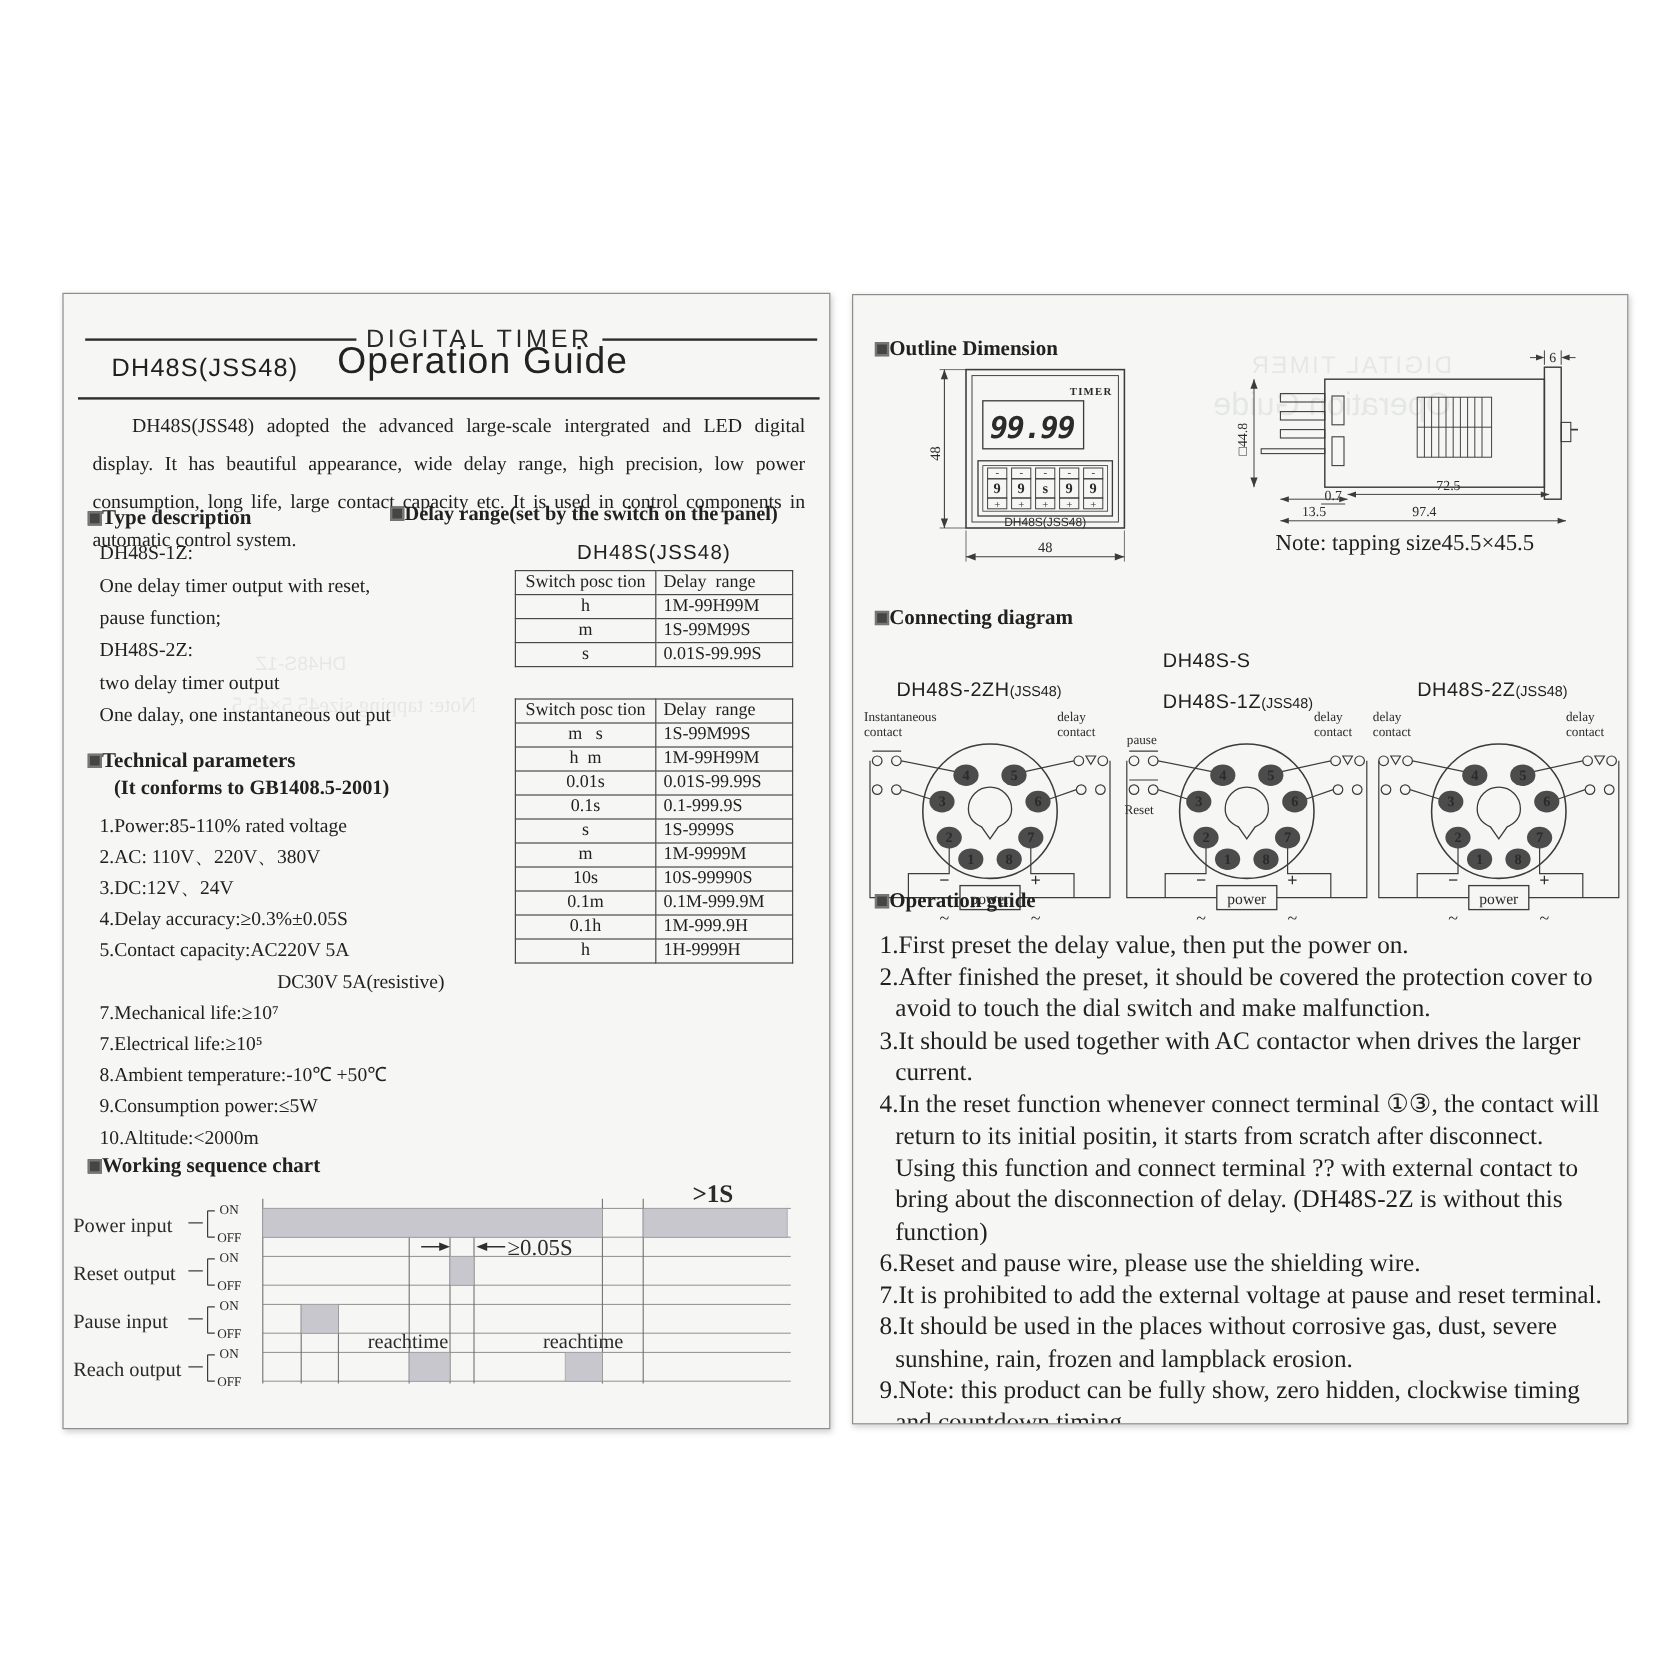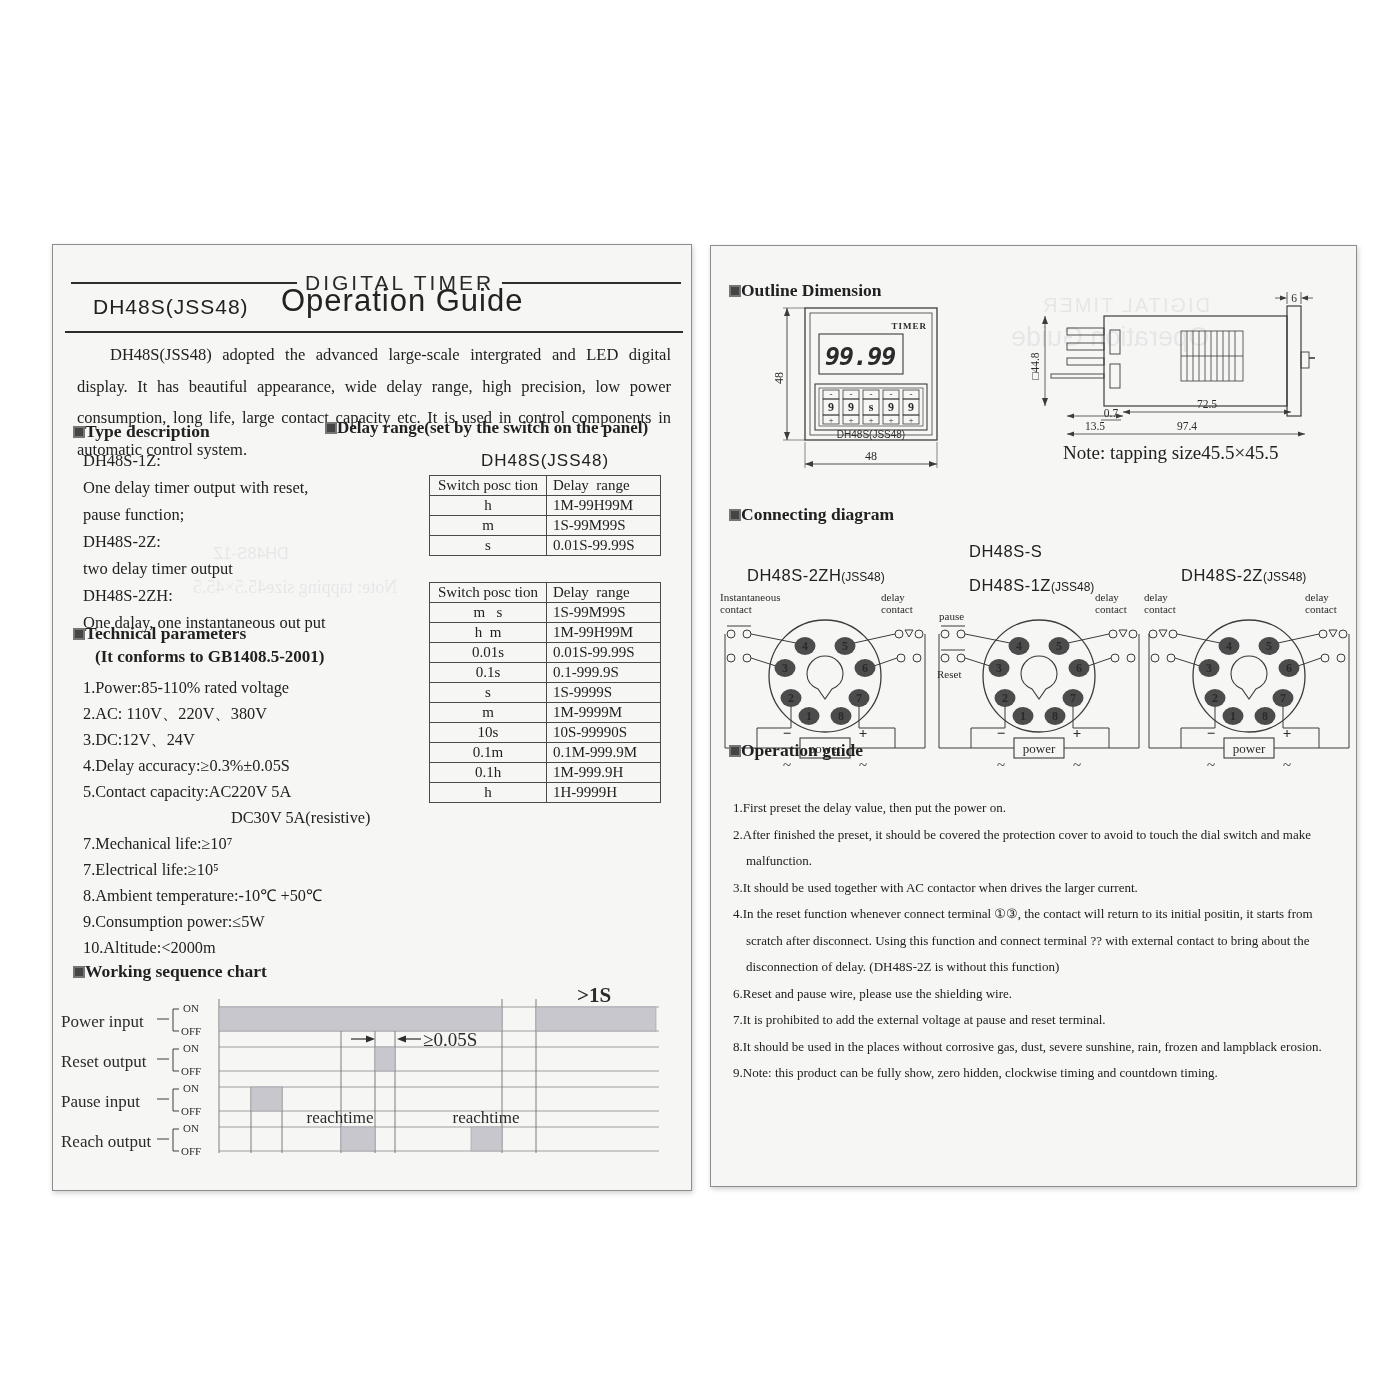--- a/index.html
+++ b/index.html
@@ -36,21 +36,21 @@
   .t2wrap{position:absolute;left:376px;top:337px;width:232px;}
   table.dtable{border-collapse:collapse;width:100%;font-size:15px;background:transparent;}
   table.dtable td{border:1px solid #4a4a4a;padding:1px 6px;white-space:pre;}
   td.c1{width:104px;text-align:center;}
   td.c2{text-align:left;}
 
   .tech-sub{position:absolute;left:42px;top:402px;font-weight:bold;font-size:17px;}
   .tech-list{position:absolute;left:30px;top:430px;width:330px;font-size:16.3px;line-height:26px;}
   .tech-indent{padding-left:148px;}
 
-  .ops{position:absolute;left:22px;top:549px;width:608px;font-size:13px;line-height:26.5px;}
+  .ops{position:absolute;left:22px;top:528px;width:608px;font-size:21px;line-height:26.5px;}
   .op{margin:0;padding-left:13px;text-indent:-13px;}
 
   .note-text{position:absolute;left:352px;top:196px;font-size:19px;white-space:nowrap;}
 
   .diag{position:absolute;width:214px;}
   .diag-title{height:58px;position:relative;font-family:"Liberation Sans",sans-serif;}
   .dt-main{font-size:16.5px;letter-spacing:.5px;margin-top:32px;}
   .dt-suffix{font-size:12px;}
   .dt-line{position:absolute;white-space:nowrap;}
 
@@ -80,21 +80,20 @@
   <div class="sec-h" style="left:20px;top:176px;">
     <span class="bullet"></span>
     <span>Type description</span>
   </div>
   <div class="type-list">
     <div>DH48S-1Z:</div>
     <div>One delay timer output with reset,</div>
     <div>pause function;</div>
     <div>DH48S-2Z:</div>
     <div>two delay timer output</div>
-    <div>DH48S-2ZH:</div>
     <div>One dalay, one instantaneous out put</div>
   </div>
 
   <div class="sec-h" style="left:272px;top:173px;font-size:17px;">
     <span class="bullet"></span>
     <span>Delay range(set by the switch on the panel)</span>
   </div>
 
   <div class="t1wrap">
     <div class="t-title">DH48S(JSS48)</div>

